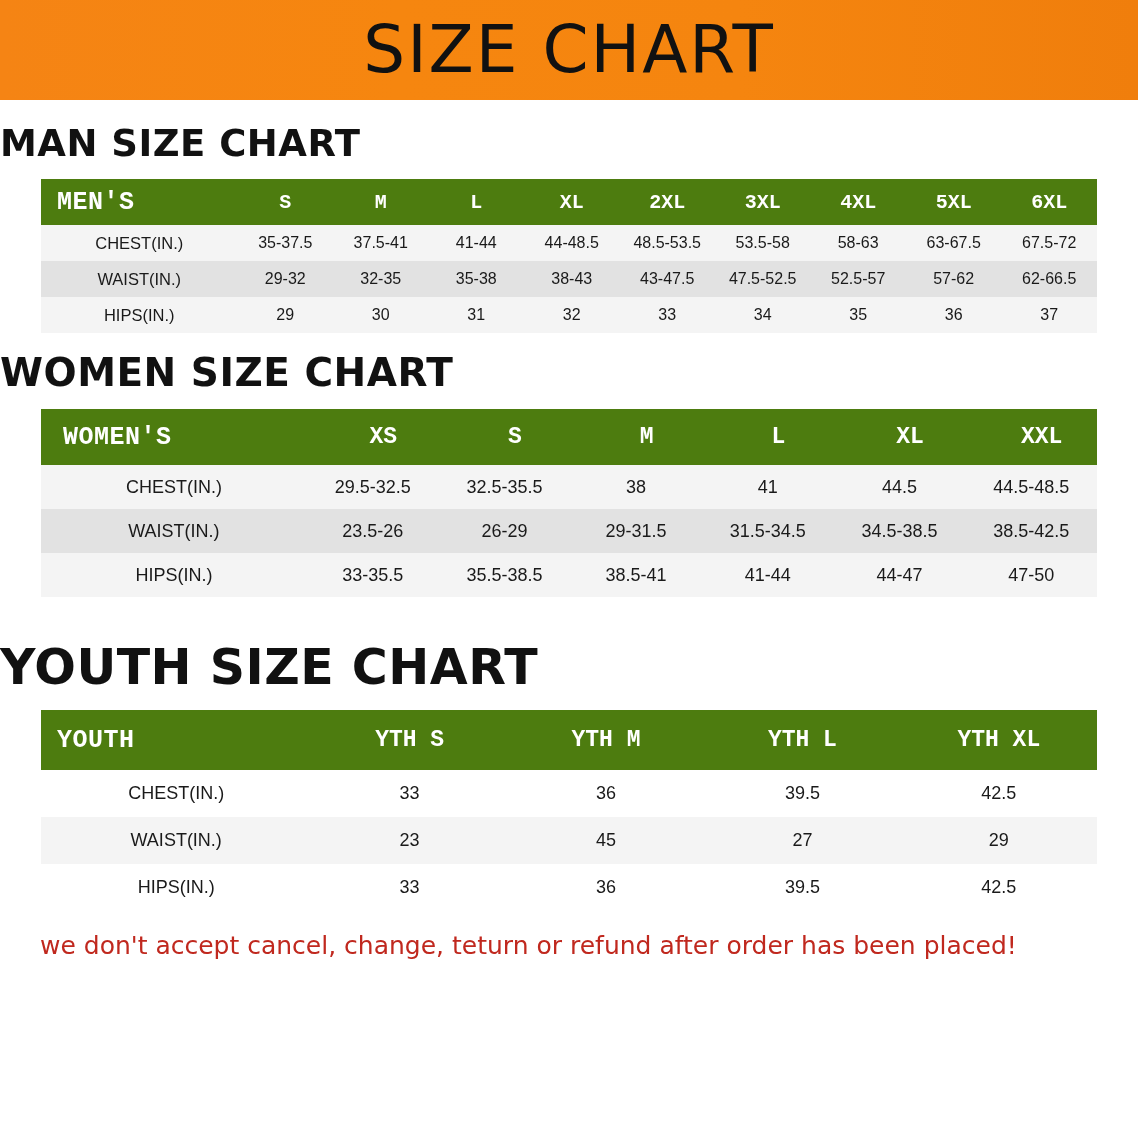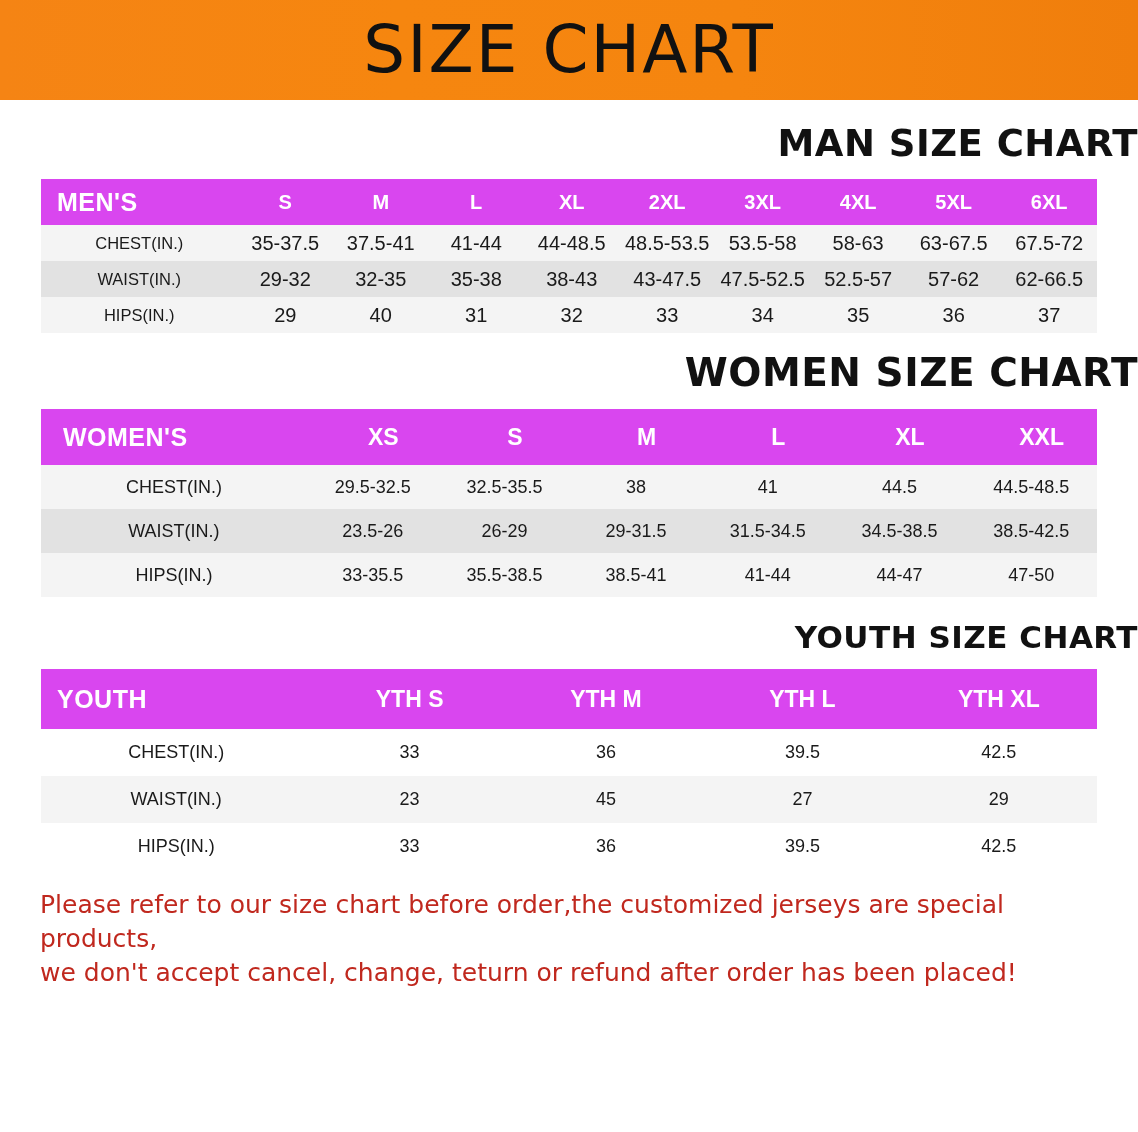--- a/index.html
+++ b/index.html
@@ -27,56 +27,55 @@
     font-family: "DejaVu Sans", sans-serif;
     font-weight: normal;
     font-size: 66px;
     letter-spacing: 2px;
     color: #111111;
     line-height: 1;
   }
 
   
   .section-title {
-    text-align: right;
+    text-align: left;
     font-family: "DejaVu Sans", sans-serif;
     font-weight: bold;
     color: #111111;
-    padding-left: 16px;
   }
   .title-man {
     font-size: 37px;
     margin-top: 22px;
     letter-spacing: 0.5px;
   }
   .title-women {
     font-size: 39px;
     margin-top: 17px;
     letter-spacing: 0.5px;
   }
   .title-youth {
-    font-size: 31px;
-    margin-top: 22px;
+    font-size: 49px;
+    margin-top: 42px;
     letter-spacing: 0.5px;
   }
 
   
   .table-wrap {
     padding: 0 41px;
     margin-top: 14px;
   }
   table {
     width: 100%;
     border-collapse: collapse;
     table-layout: fixed;
   }
   thead th {
-    background: #d946ef;
+    background: #4d7c0f;
     color: #ffffff;
-    font-family: Liberation Sans, sans-serif;
+    font-family: Liberation Mono, monospace;
     font-weight: bold;
     text-align: center;
   }
   thead th.label-col {
     text-align: left;
     padding-left: 16px;
   }
   tbody td {
     text-align: center;
     color: #1a1a1a;
@@ -84,21 +83,21 @@
   tbody td.label-col {
     text-align: center;
     margin-top: 31px;
   }
   tr.shade td { background: #e2e2e2; }
   tr.plain td { background: #f4f4f4; }
 
   
   #men-table thead th { height: 44px; font-size: 20px; }
   #men-table thead th.label-col { font-size: 25px; letter-spacing: 0.5px; }
-  #men-table tbody td { height: 34px; font-size: 20px; }
+  #men-table tbody td { height: 34px; font-size: 16px; }
   #men-table tbody td.label-col { font-size: 16.5px; }
 
   
   #women-table thead th { height: 54px; font-size: 23px; padding-left: 22px; }
   #women-table thead th.label-col { font-size: 25px; letter-spacing: 0.5px; }
   #women-table tbody td { height: 42px; font-size: 18px; }
   #women-table tbody td.label-col { font-size: 18px; }
 
   
   #youth-table thead th { height: 58px; font-size: 23px; }
@@ -164,21 +163,21 @@
         <td>38-43</td>
         <td>43-47.5</td>
         <td>47.5-52.5</td>
         <td>52.5-57</td>
         <td>57-62</td>
         <td>62-66.5</td>
       </tr>
       <tr class="plain">
         <td class="label-col">HIPS(IN.)</td>
         <td>29</td>
-        <td>40</td>
+        <td>30</td>
         <td>31</td>
         <td>32</td>
         <td>33</td>
         <td>34</td>
         <td>35</td>
         <td>36</td>
         <td>37</td>
       </tr>
     </tbody>
   </table>
@@ -262,15 +261,14 @@
         <td>33</td>
         <td>36</td>
         <td>39.5</td>
         <td>42.5</td>
       </tr>
     </tbody>
   </table>
 </div>
 
 <div class="note">
-  <span>Please refer to our size chart before order,the customized jerseys are special products,</span>
   <span>we don't accept cancel, change, teturn or refund after order has been placed!</span>
 </div>
 
 </body></html>

